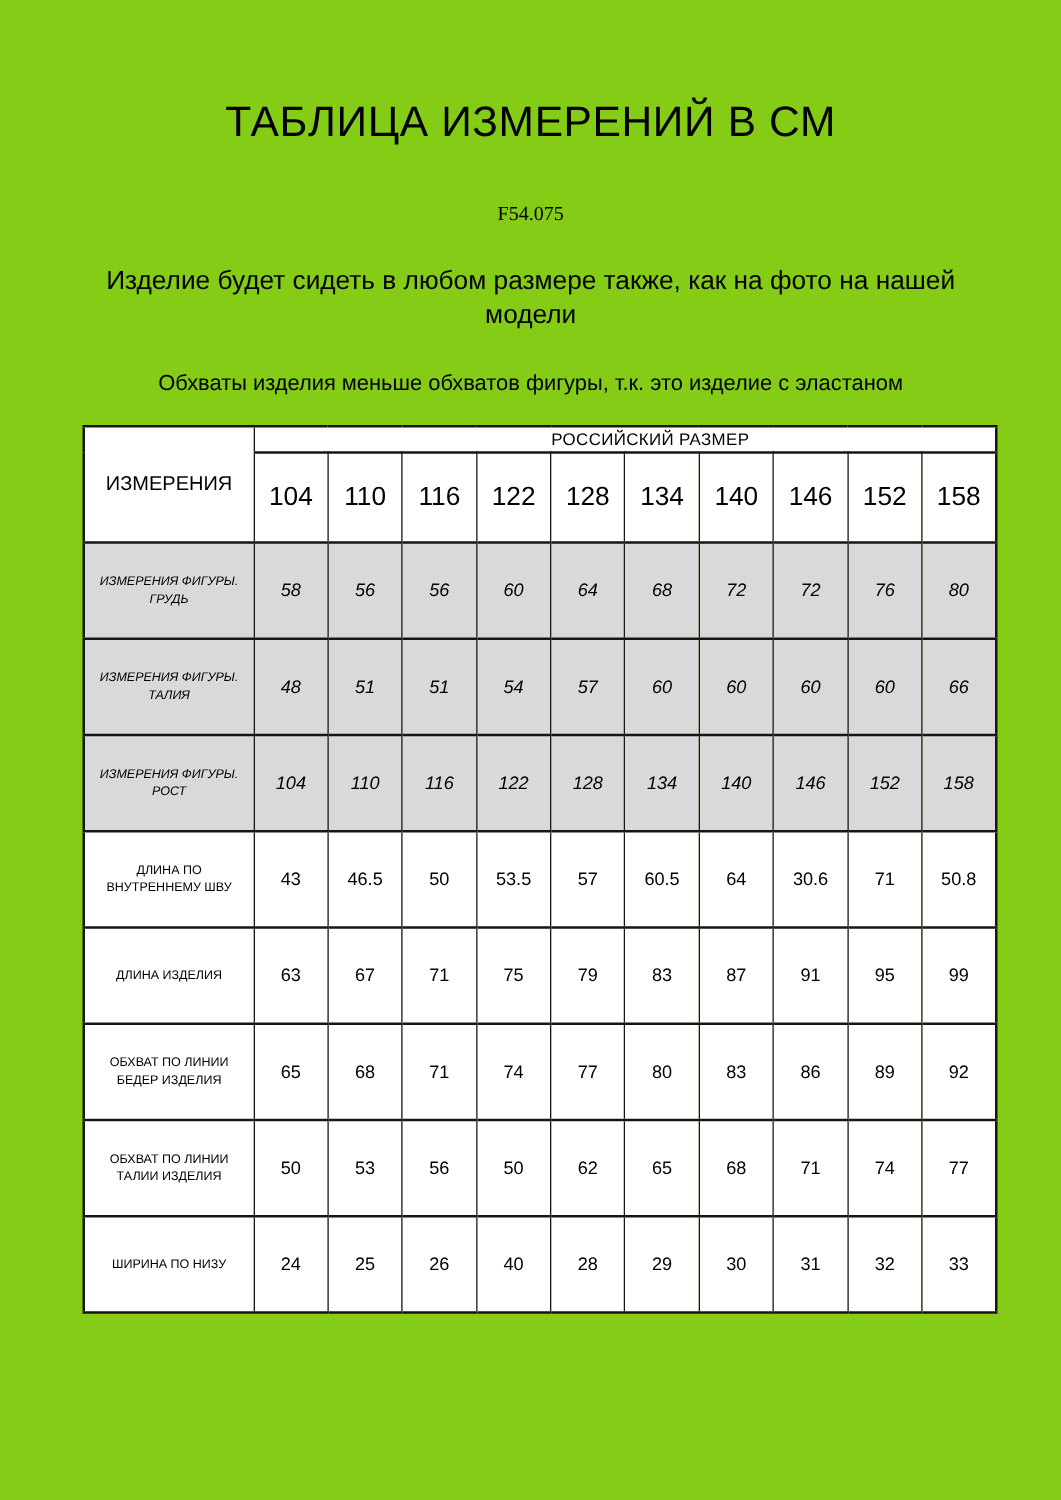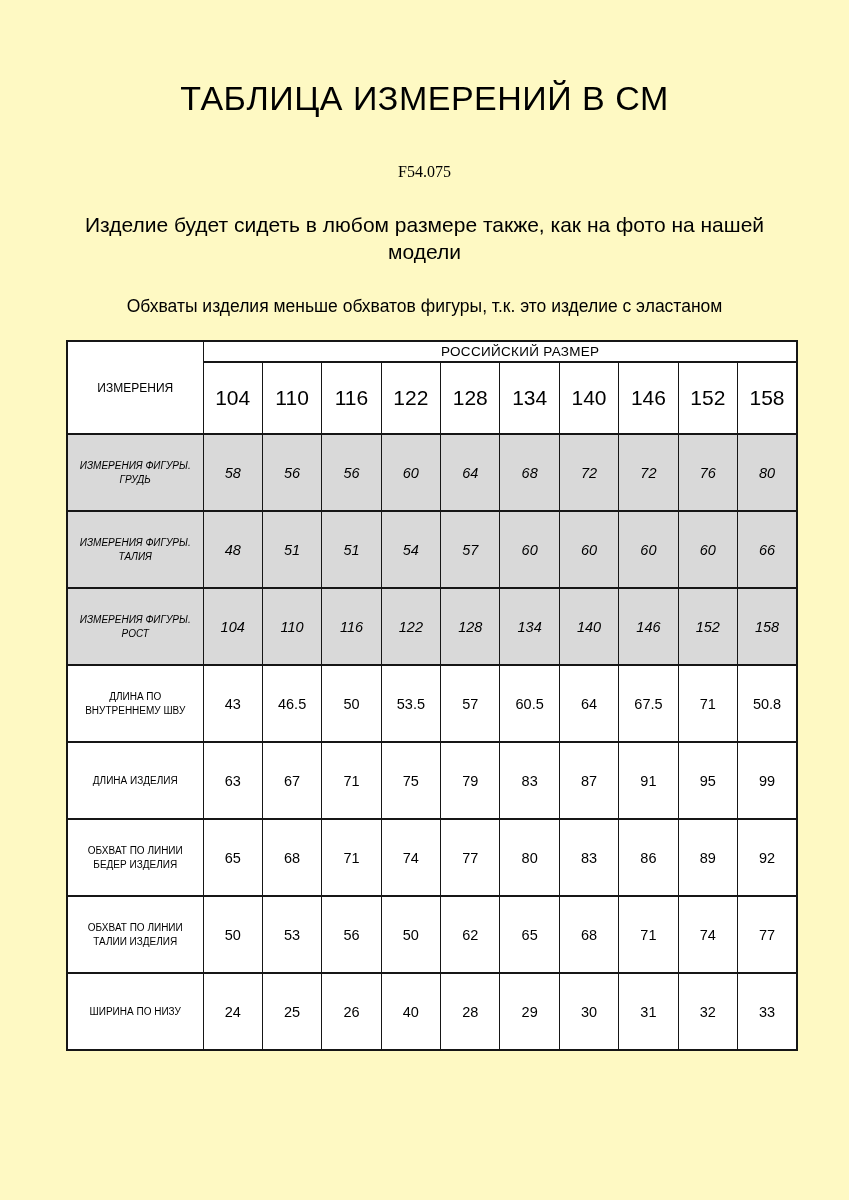--- a/index.html
+++ b/index.html
@@ -6,21 +6,21 @@
   html, body { background: #ffffff; }
   body {
     font-family: "Liberation Sans", "DejaVu Sans", sans-serif;
     color: #000000;
   }
   .sheet {
     position: relative;
     width: 849px;
     height: 1200px;
     margin: 0 auto;
-    background: #fef9c3;
+    background: #84cc16;
     overflow: hidden;
   }
   .page-title {
     margin-top: 78px;
     text-align: center;
     font-size: 34px;
     font-weight: 400;
     letter-spacing: 0.5px;
     line-height: 1.2;
   }
@@ -58,21 +58,21 @@
     border-top-width: 2px;
     border-bottom-width: 2px;
     text-align: center;
     vertical-align: middle;
     font-weight: 400;
     background: #ffffff;
   }
   col.label-col   { width: 136px; }
   col.size-col    { width: 59.4px; }
   .corner-cell {
-    font-size: 12px;
+    font-size: 16px;
     padding: 2px 6px;
   }
   .group-cell {
     font-size: 13.5px;
     height: 21px;
     letter-spacing: 0.3px;
     padding-left: 41px;
   }
   .size-cell {
     font-size: 21px;
@@ -181,21 +181,21 @@
         </tr>
         <tr>
           <th class="row-label">ДЛИНА ПО ВНУТРЕННЕМУ ШВУ</th>
           <td class="value-cell">43</td>
           <td class="value-cell">46.5</td>
           <td class="value-cell">50</td>
           <td class="value-cell">53.5</td>
           <td class="value-cell">57</td>
           <td class="value-cell">60.5</td>
           <td class="value-cell">64</td>
-          <td class="value-cell">67.5</td>
+          <td class="value-cell">30.6</td>
           <td class="value-cell">71</td>
           <td class="value-cell">50.8</td>
         </tr>
         <tr>
           <th class="row-label">ДЛИНА ИЗДЕЛИЯ</th>
           <td class="value-cell">63</td>
           <td class="value-cell">67</td>
           <td class="value-cell">71</td>
           <td class="value-cell">75</td>
           <td class="value-cell">79</td>

